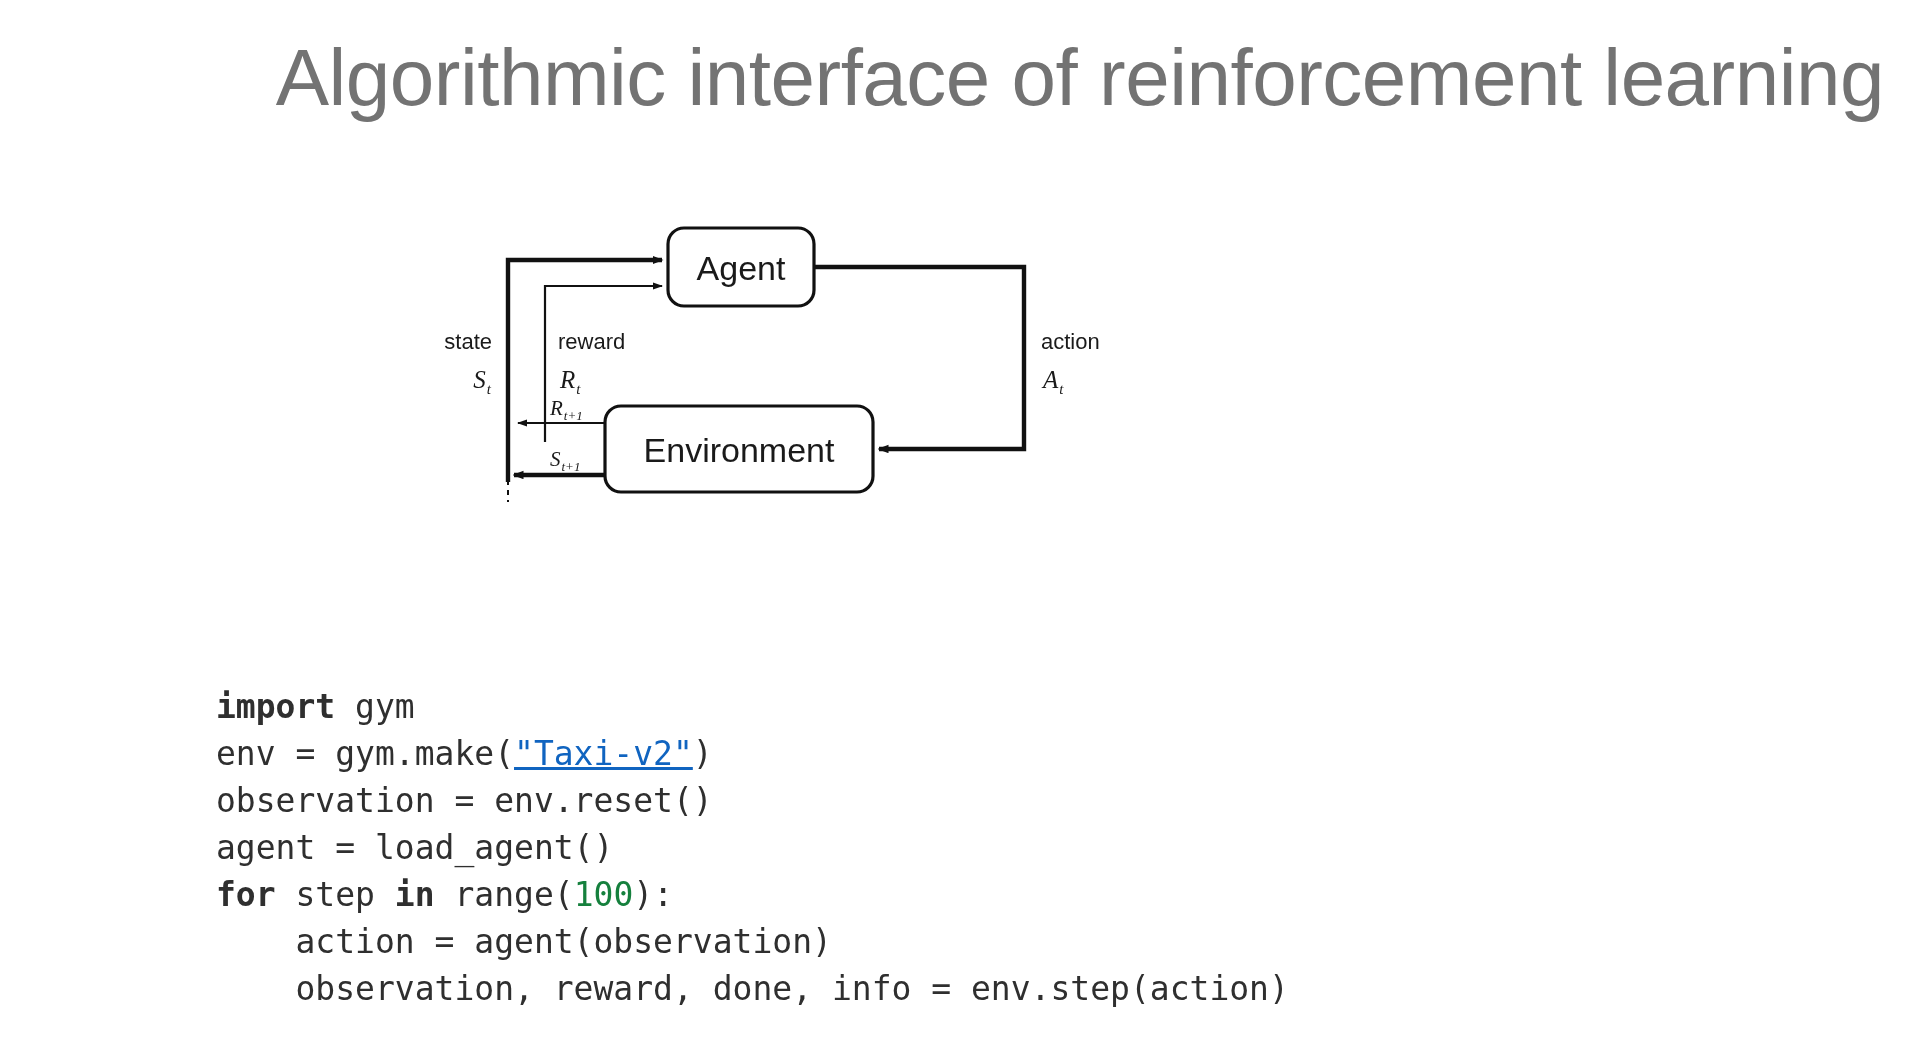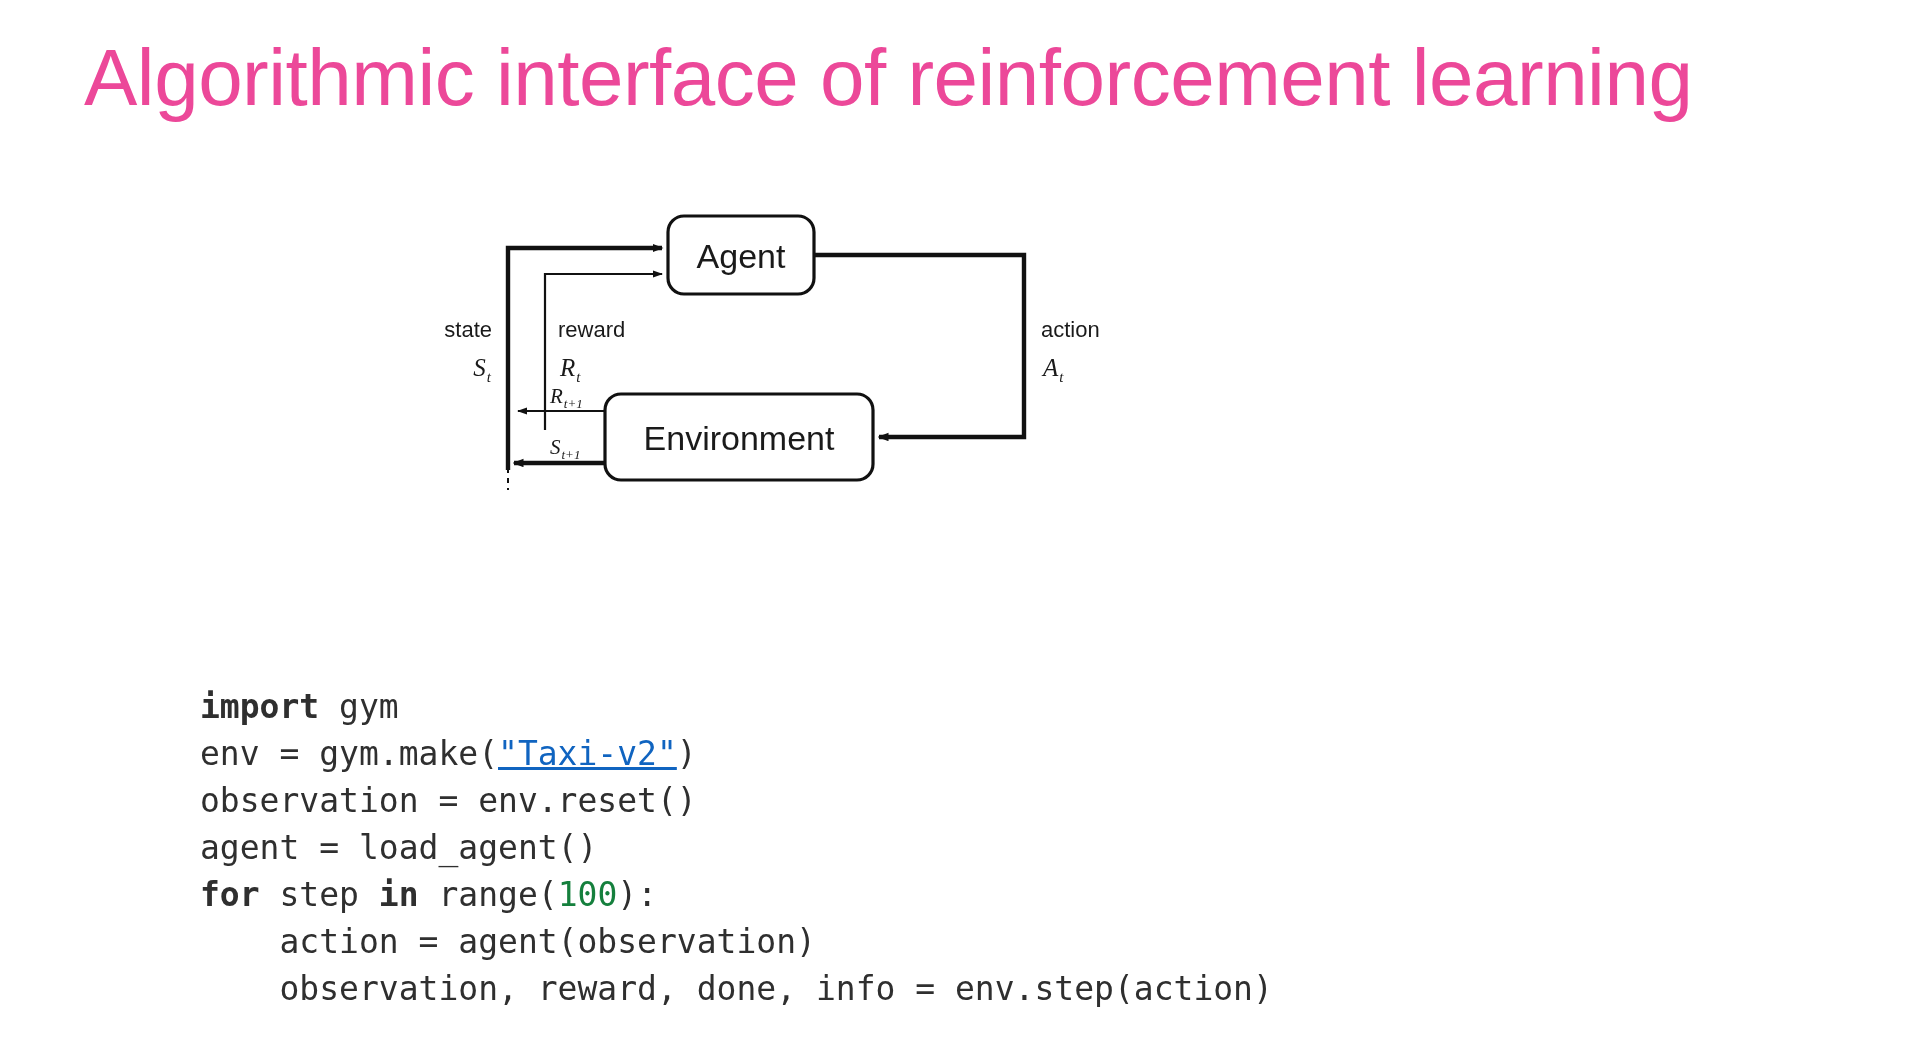--- a/index.html
+++ b/index.html
@@ -25,29 +25,30 @@
   .slide-title {
     position: absolute;
     left: 84px;
     top: 34px;
     width: 1800px;
     font-family: "Liberation Sans", sans-serif;
     font-size: 80px;
     font-weight: 400;
     letter-spacing: -0.5px;
     line-height: 1.1;
-    color: #ec4899;
+    color: #737373;
     white-space: nowrap;
+    text-align: right;
   }
 
   
   .diagram-wrap {
     position: absolute;
     left: 400px;
-    top: 198px;
+    top: 210px;
     width: 780px;
     height: 320px;
   }
   .diagram-svg {
     display: block;
   }
   .node-label {
     font-family: "Liberation Sans", sans-serif;
     font-size: 34px;
     fill: #1a1a1a;
@@ -78,21 +79,21 @@
   .math-sub-small {
     font-family: "Liberation Serif", serif;
     font-style: italic;
     font-size: 13px;
     fill: #1a1a1a;
   }
 
   
   .code-block {
     position: absolute;
-    left: 200px;
+    left: 216px;
     top: 683px;
     font-family: "DejaVu Sans Mono", "Liberation Mono", monospace;
     font-size: 33px;
     line-height: 47px;
     color: #2f2f2f;
     white-space: pre;
     letter-spacing: 0px;
   }
   .code-line { display: block; height: 47px; }
   .kw { font-weight: bold; color: #2f2f2f; }

